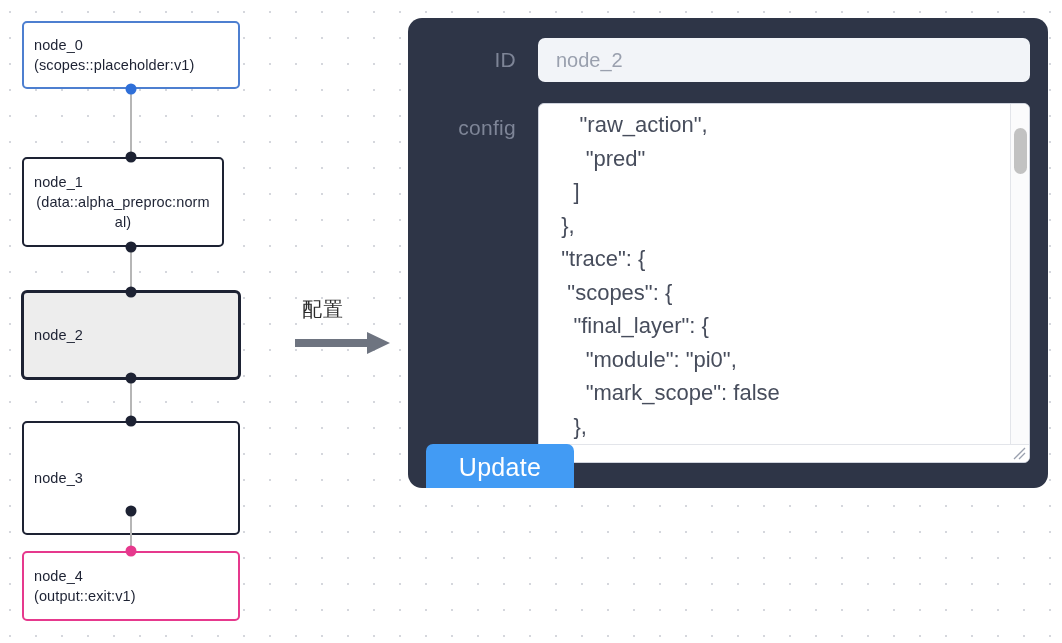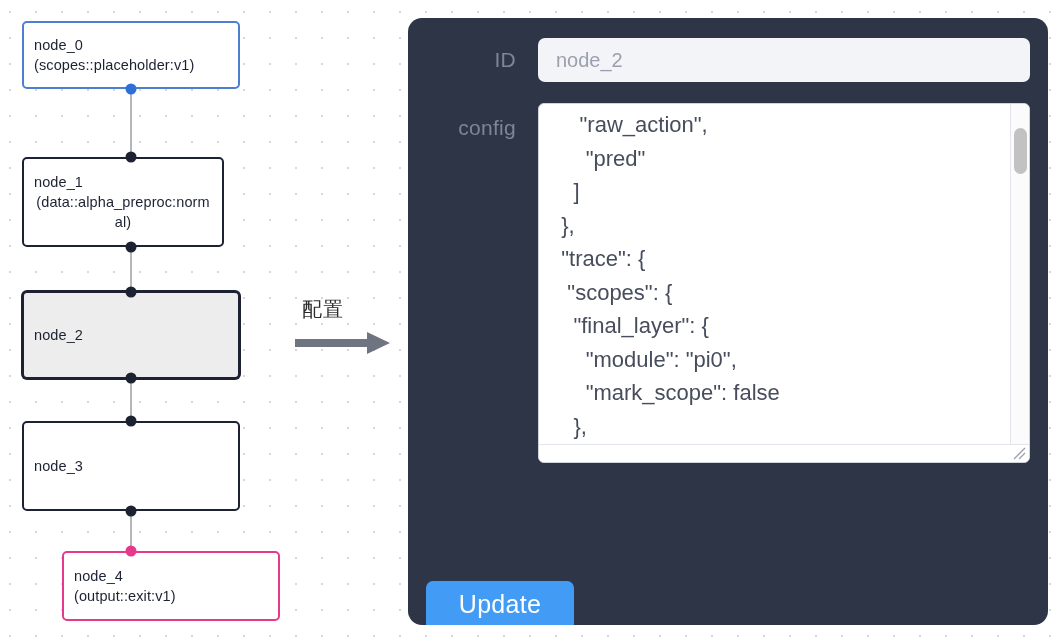--- a/index.html
+++ b/index.html
@@ -44,21 +44,21 @@
     color: #1d2233;
     font-size: 14.5px;
     line-height: 20px;
     padding: 4px 10px;
     letter-spacing: 0.1px;
   }
   .node .line1 { white-space: nowrap; }
   .node .line2 { word-break: break-all; }
 
   .node.accent-blue { border-color: #4d7fd0; }
-  .node.accent-pink { border-color: #e6398d; margin-left: 40px; }
+  .node.accent-pink { border-color: #e6398d; }
   .node.selected {
     background: #ededed;
     border-color: #1d2233;
     box-shadow: 0 0 0 1px #1d2233;
   }
 
   
   .handle {
     position: absolute;
     width: 11px; height: 11px;
@@ -96,21 +96,21 @@
   #arrow-shape {
     position: absolute;
     left: 0px; top: 36px;
     width: 95px; height: 22px;
   }
 
   
   #panel {
     position: absolute;
     left: 408px; top: 18px;
-    width: 640px; height: 607px;
+    width: 640px; height: 470px;
     background: #2e3547;
     border-radius: 14px;
     padding: 20px 18px 0 18px;
     z-index: 10;
     overflow: hidden;
   }
 
   .field-row {
     display: flex;
     align-items: center;
@@ -241,21 +241,21 @@
     </div>
     <div class="handle" style="left:131px; top:157px;"></div>
     <div class="handle" style="left:131px; top:247px;"></div>
 
     <div class="node selected" style="left:22px; top:291px; width:218px; height:88px;">
       <div class="line1">node_2</div>
     </div>
     <div class="handle" style="left:131px; top:292px;"></div>
     <div class="handle" style="left:131px; top:378px;"></div>
 
-    <div class="node" style="left:22px; top:421px; width:218px; height:90px;">
+    <div class="node" style="left:22px; top:421px; width:218px; height:114px;">
       <div class="line1">node_3</div>
     </div>
     <div class="handle" style="left:131px; top:421px;"></div>
     <div class="handle" style="left:131px; top:511px;"></div>
 
     <div class="node accent-pink" style="left:22px; top:551px; width:218px; height:70px;">
       <div class="line1">node_4</div>
       <div class="line2">(output::exit:v1)</div>
     </div>
     <div class="handle pink" style="left:131px; top:551px;"></div>

